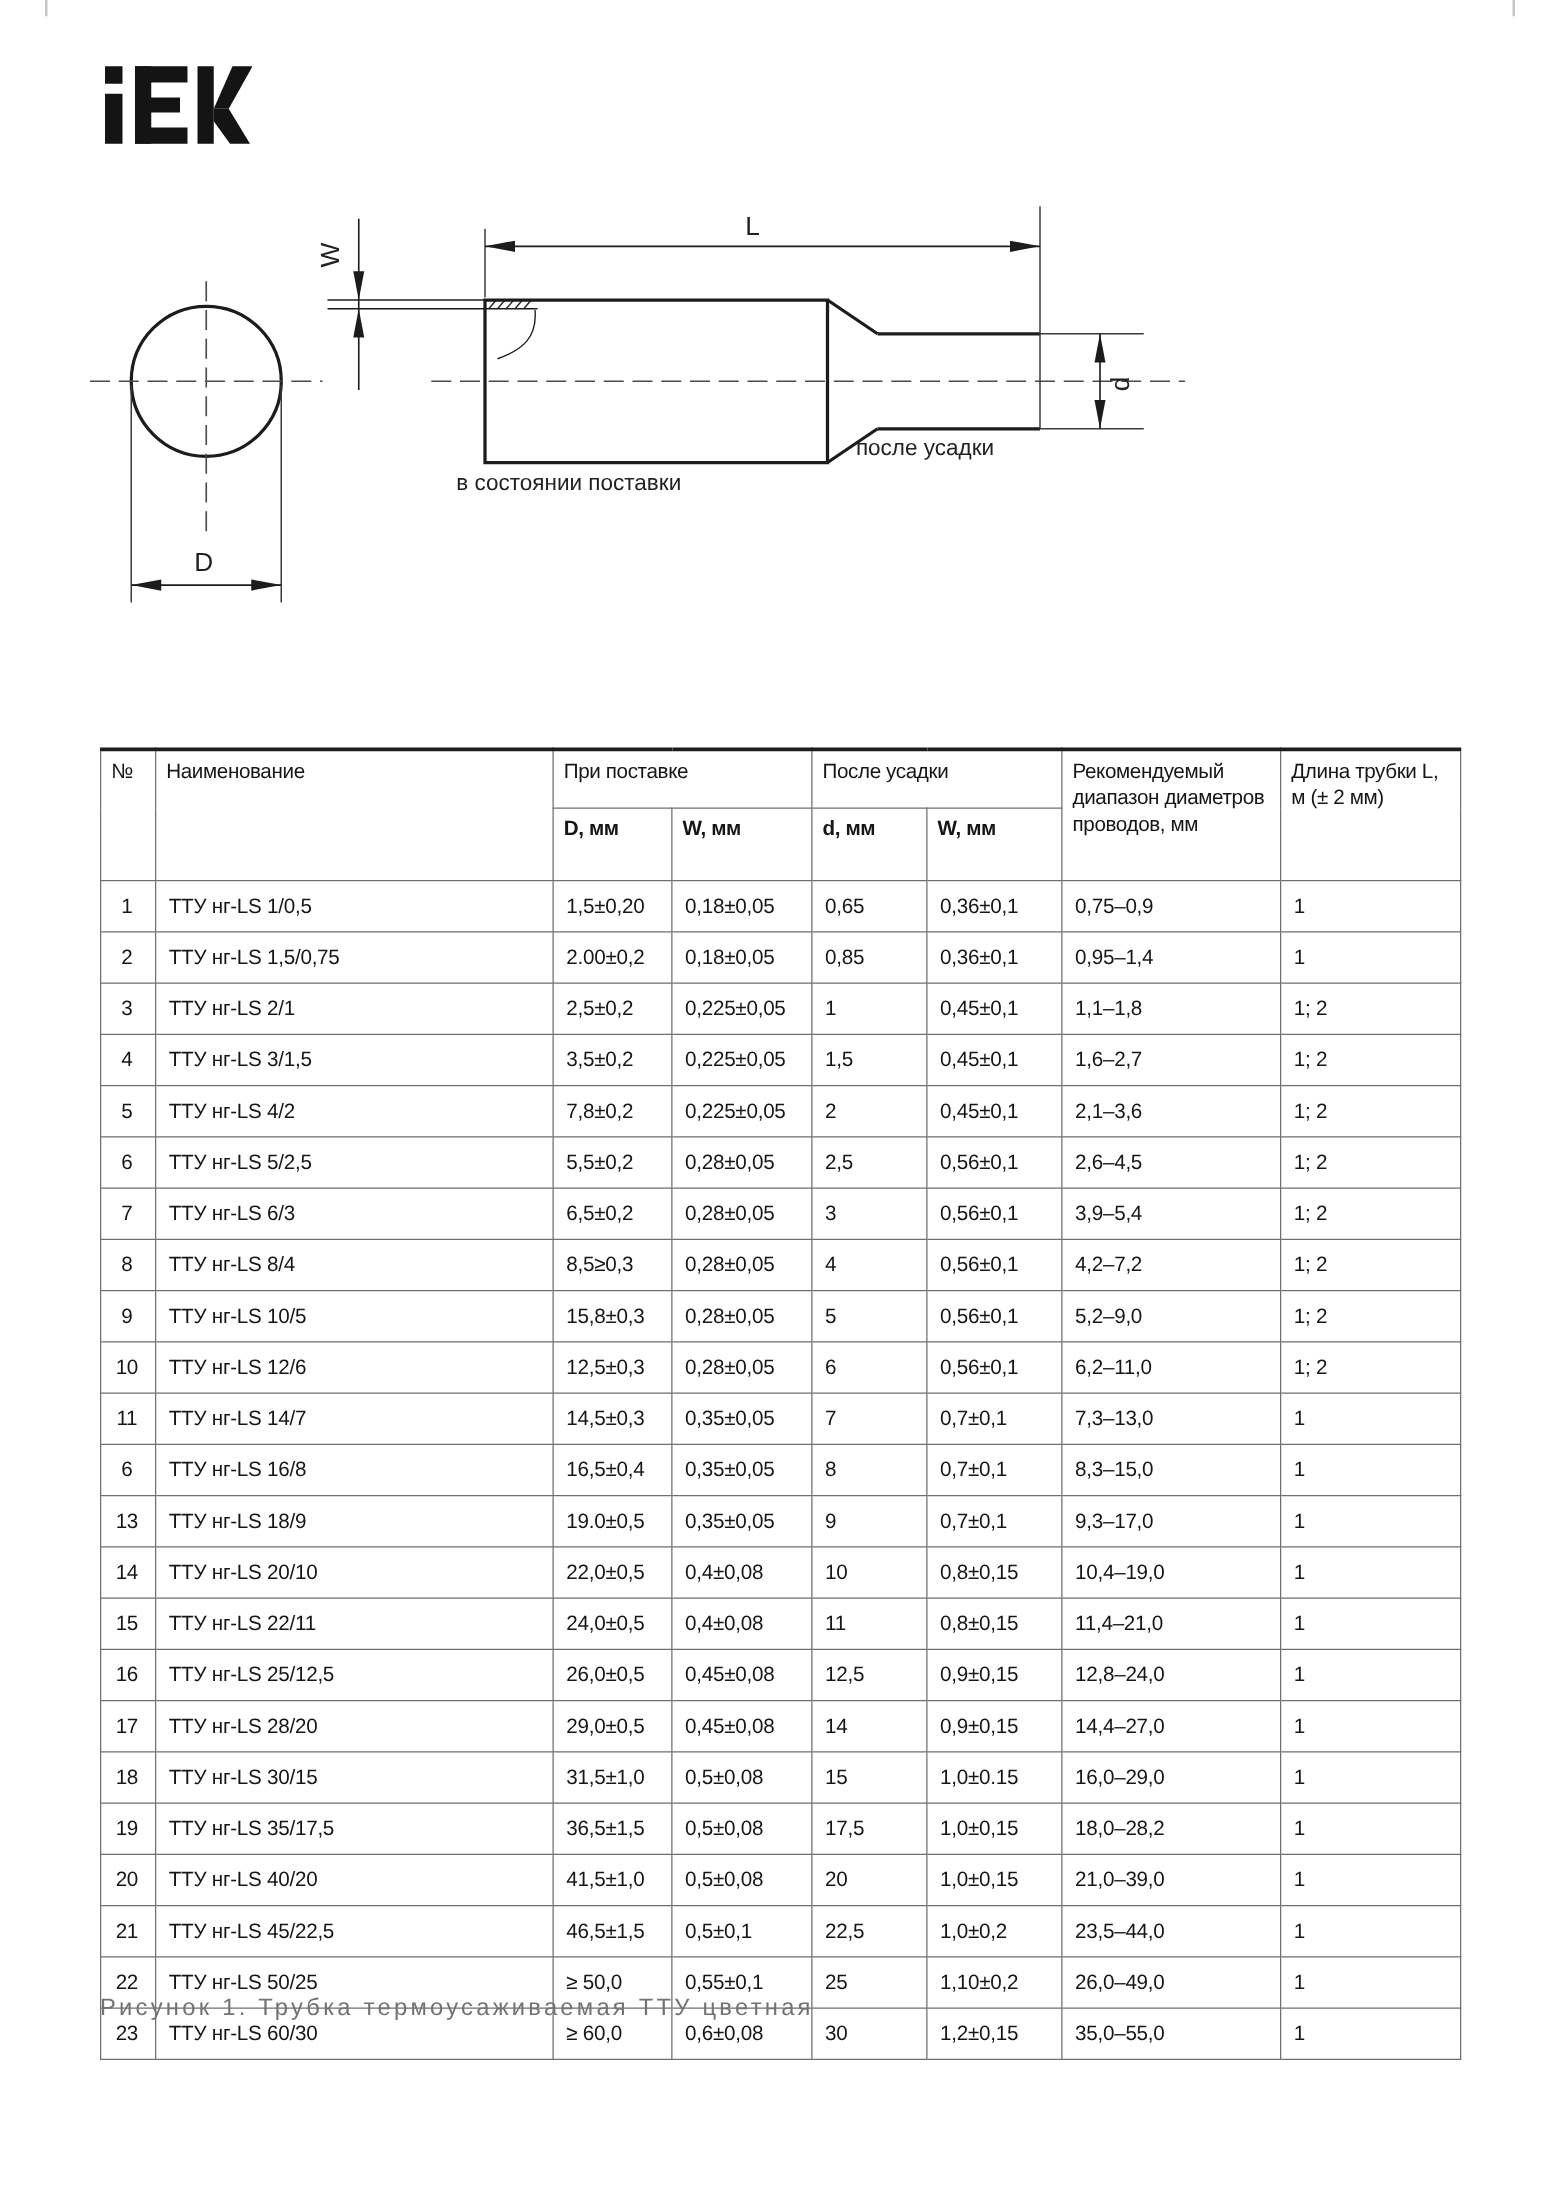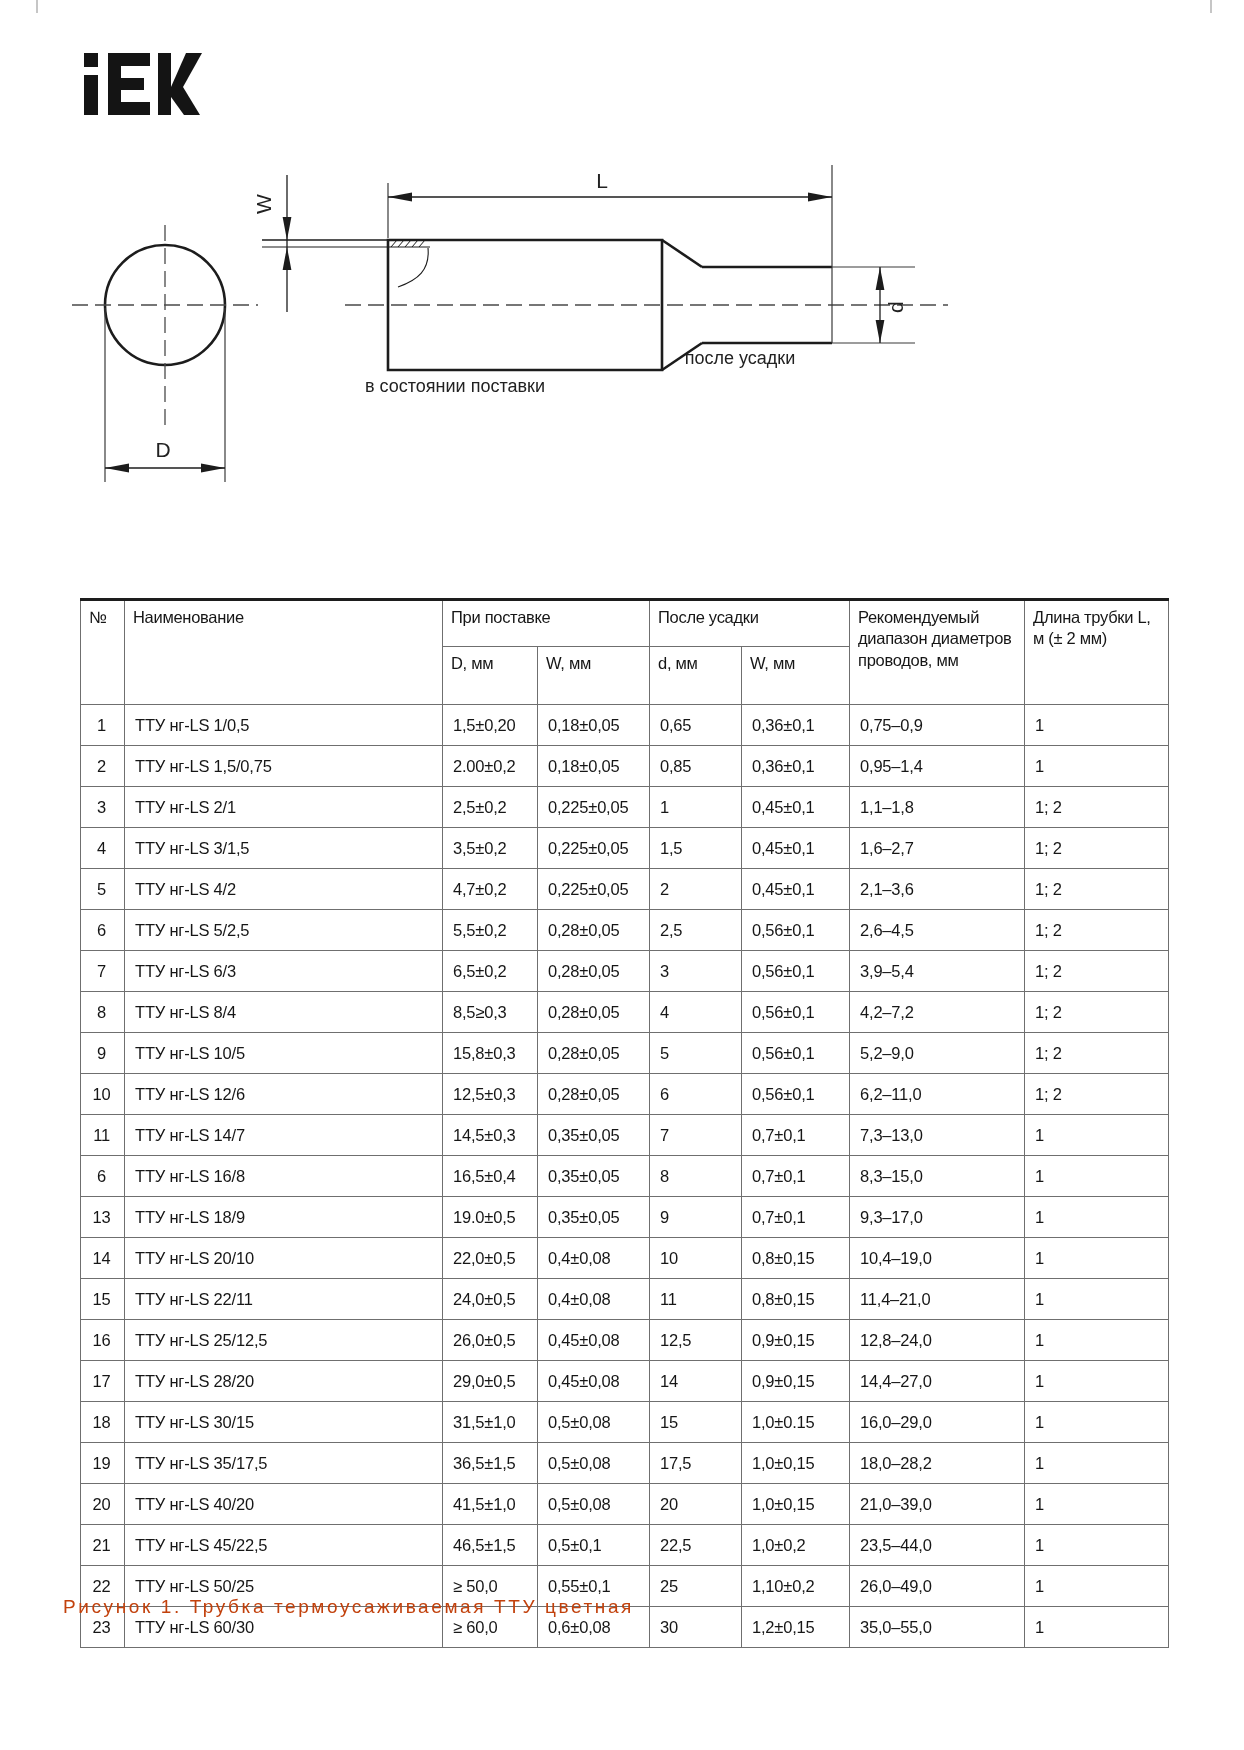--- a/index.html
+++ b/index.html
@@ -26,30 +26,30 @@
     border-collapse:collapse;table-layout:fixed;
     font-family:"Liberation Sans",sans-serif;color:#161616;
   }
   .spec-table th,.spec-table td{border:1px solid #6f6f6f;overflow:hidden;}
   .spec-table{border-top:3px solid #1d1d1d;}
   .spec-table thead th{
     font-weight:400;text-align:left;vertical-align:top;
     padding:6px 4px 3px 8px;font-size:16.5px;letter-spacing:-0.3px;line-height:1.3;
   }
   .spec-table thead tr.h1 th{height:36px;}
-  .spec-table thead tr.h2 th{height:48px;}
+  .spec-table thead tr.h2 th{height:48px;font-weight:bold;}
   .spec-table tbody td{
     height:36px;font-size:16.5px;letter-spacing:-0.2px;
     padding:2px 4px 2px 10px;vertical-align:middle;white-space:nowrap;
   }
   .spec-table tbody td:first-child{text-align:center;padding-left:2px;}
 
   .caption{
-    position:absolute;left:63px;top:1596px;
-    font-size:19px;letter-spacing:2.6px;color:#c2410c;white-space:nowrap;
+    position:absolute;left:80px;top:1596px;
+    font-size:19px;letter-spacing:2.6px;color:#737373;white-space:nowrap;
   }
 </style>
 </head>
 <body>
 
 <div class="page-tick tick-left"></div>
 <div class="page-tick tick-right"></div>
 
 <svg class="logo" viewBox="0 0 118 62" aria-label="IEK">
   <g fill="#141414">
@@ -188,21 +188,21 @@
         <td>3,5±0,2</td>
         <td>0,225±0,05</td>
         <td>1,5</td>
         <td>0,45±0,1</td>
         <td>1,6–2,7</td>
         <td>1; 2</td>
       </tr>
       <tr>
         <td>5</td>
         <td>ТТУ нг-LS 4/2</td>
-        <td>4,7±0,2</td>
+        <td>7,8±0,2</td>
         <td>0,225±0,05</td>
         <td>2</td>
         <td>0,45±0,1</td>
         <td>2,1–3,6</td>
         <td>1; 2</td>
       </tr>
       <tr>
         <td>6</td>
         <td>ТТУ нг-LS 5/2,5</td>
         <td>5,5±0,2</td>

